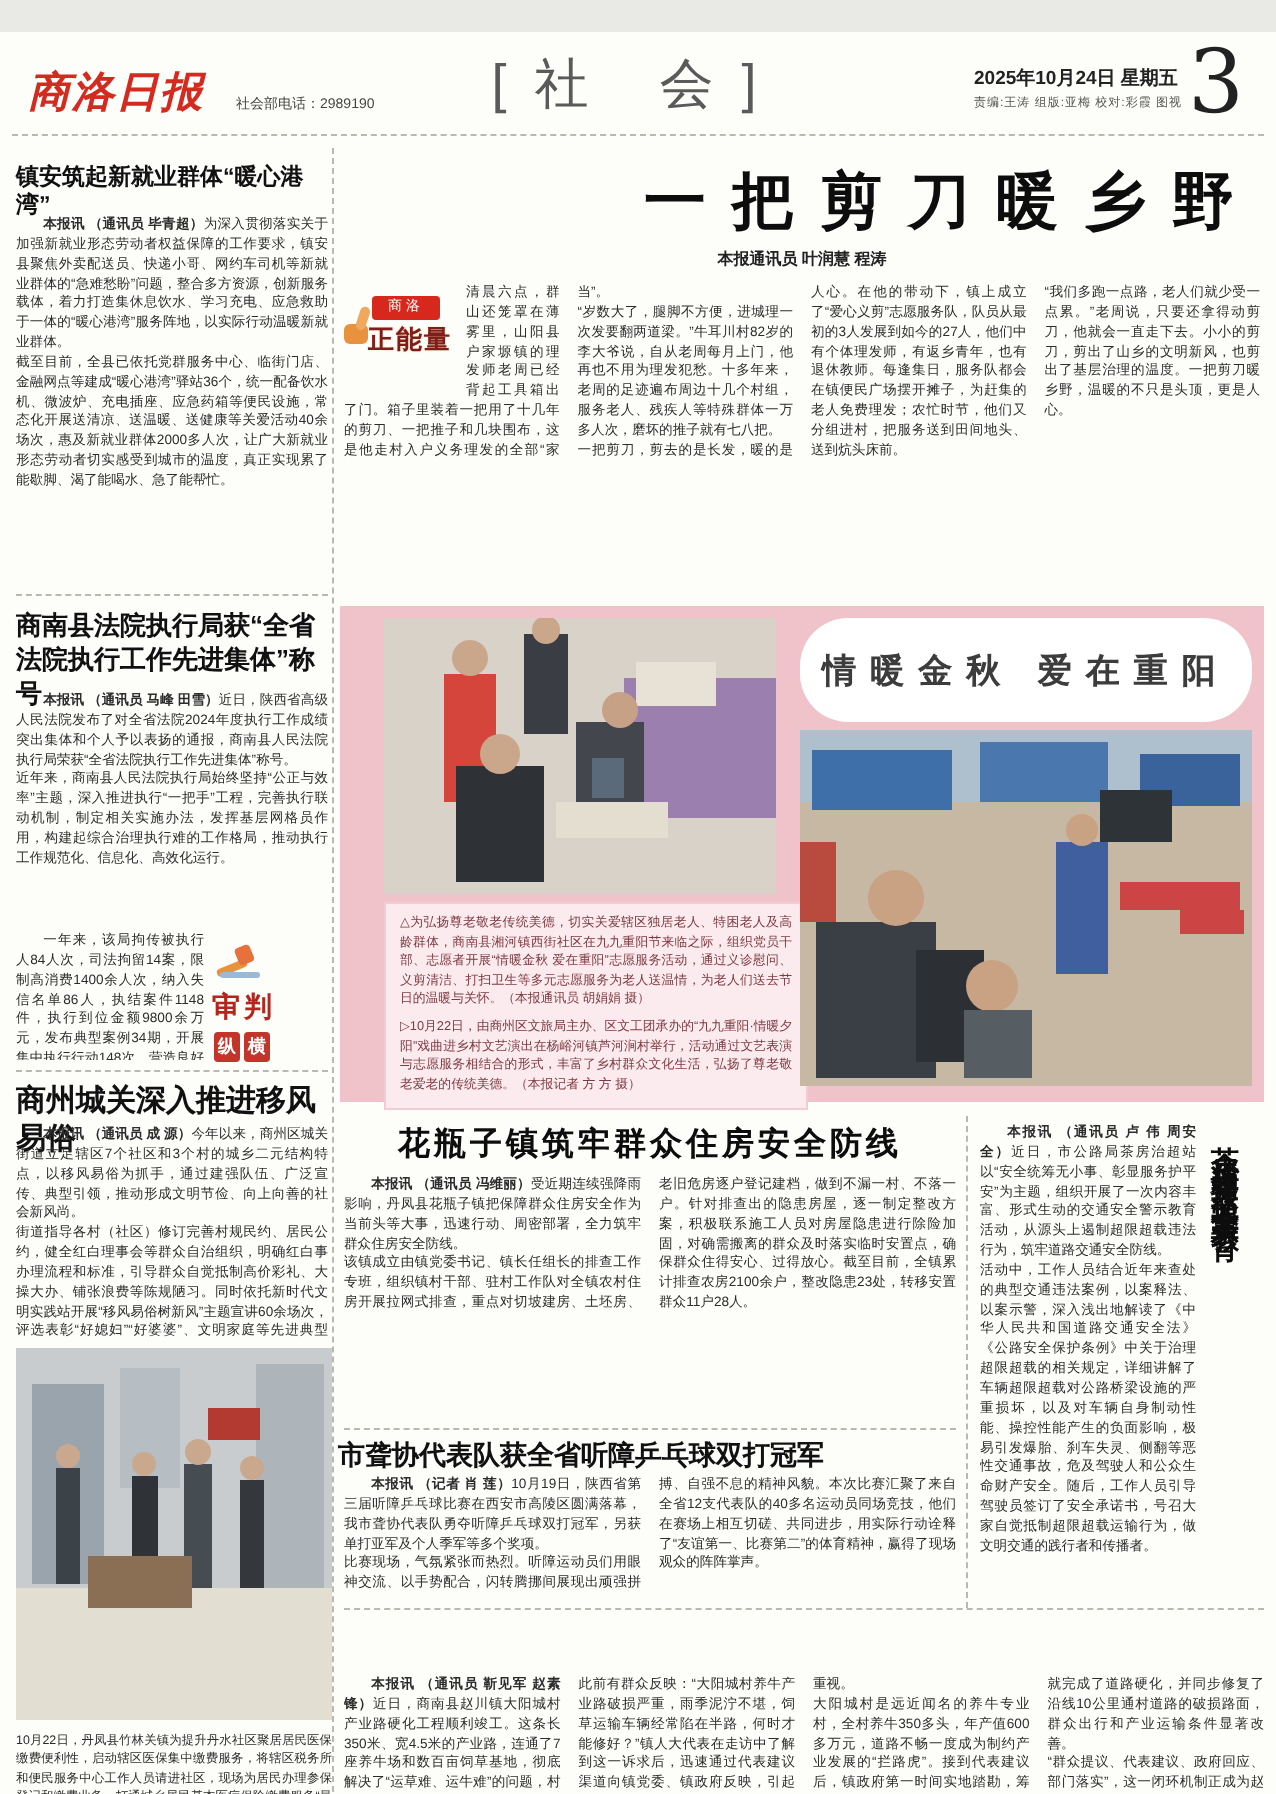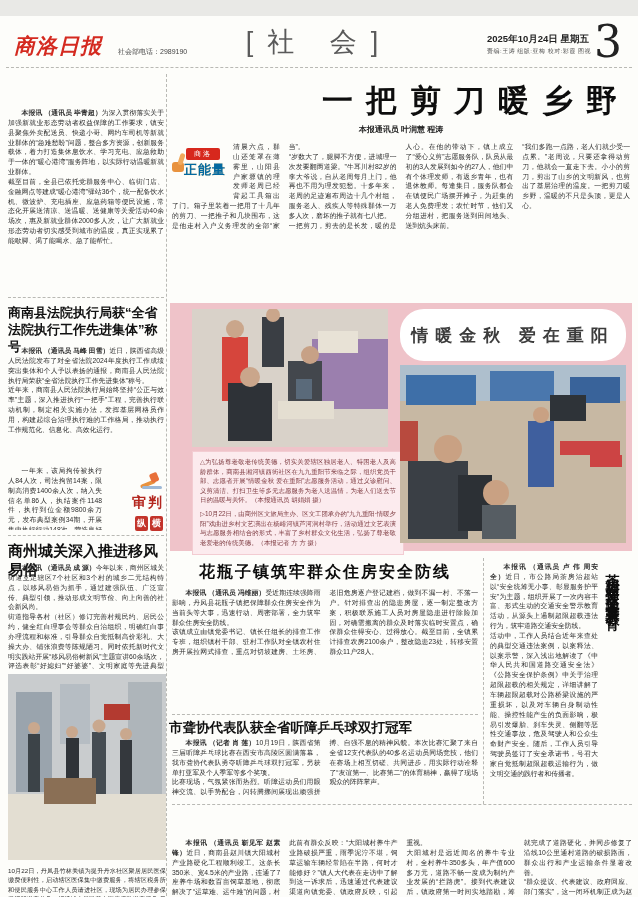--- a/index.html
+++ b/index.html
@@ -36,23 +36,23 @@
   
   .montage{background:#efc3c9;}
   .capbox{background:#fcebee;border:1px solid #f3ccd2;padding:5px 7px;}
   .cap{font-size:6.4px;line-height:1.5;color:#7d3a40;text-align:justify;white-space:pre-line;}
   .titlebox{background:#ffffff;display:flex;align-items:center;justify-content:center;}
   .titlebox span{font-size:17px;font-weight:bold;color:#3c3c3c;letter-spacing:7px;}
   
   .pe-badge{width:56px;height:46px;float:left;margin:2px 5px 2px 0;position:relative;}
   .pe-banner{position:absolute;left:14px;top:4px;background:#d7281d;color:#fff;font-size:7px;
              padding:1px 8px;border-radius:2px;letter-spacing:2px;}
-  .pe-main{position:absolute;left:12px;top:17px;color:#0369a1;font-weight:bold;font-size:13px;
+  .pe-main{position:absolute;left:12px;top:17px;color:#7f1d1d;font-weight:bold;font-size:13px;
            letter-spacing:1px;text-shadow:0 0 1px #f8d9a0;}
-  .court-badge{width:58px;text-align:right;}
+  .court-badge{width:58px;text-align:left;}
   .court-l1{font-size:14px;font-weight:bold;color:#b3261e;letter-spacing:2px;}
   .court-l2 span{display:inline-block;background:#c3342b;color:#fff;font-size:9px;font-weight:bold;
                  padding:1px 2px;margin:1px;border-radius:2px;}
   .caption-sm{font-size:6.2px;line-height:1.5;color:#2c2c2c;text-align:justify;white-space:pre-line;}
   .photo{display:block;}
 </style>
 </head>
 <body>
 
 <div id="page">
@@ -60,20 +60,21 @@
   <div class="abs masthead" style="left:14px;top:16px;">商洛日报</div>
   <div class="abs phone" style="left:118px;top:31px;">社会部电话：2989190</div>
   <div class="abs section-title" style="left:0;top:8px;width:638px;text-align:center;">[社 会]</div>
   <div class="abs dateline" style="left:487px;top:17px;">2025年10月24日 星期五</div>
   <div class="abs credits" style="left:487px;top:31px;">责编:王涛 组版:亚梅 校对:彩霞 图视</div>
   <div class="abs pagenum" style="left:594px;top:4px;">3</div>
   <div class="abs hdash" style="left:6px;top:51px;width:626px;"></div>
 
   <div class="abs vdash" style="left:166px;top:58px;height:832px;"></div>
 
+  <div class="abs h-small" style="left:8px;top:66px;width:156px;">镇安筑起新就业群体“暖心港湾”</div>
   <div class="abs bt" style="left:8px;top:92px;width:156px;height:186px;overflow:hidden;">
     <p><b class="lead">本报讯 （通讯员 毕青超）</b><span class="txt">为深入贯彻落实关于加强新就业形态劳动者权益保障的工作要求，镇安县聚焦外卖配送员、快递小哥、网约车司机等新就业群体的“急难愁盼”问题，整合多方资源，创新服务载体，着力打造集休息饮水、学习充电、应急救助于一体的“暖心港湾”服务阵地，以实际行动温暖新就业群体。
 截至目前，全县已依托党群服务中心、临街门店、金融网点等建成“暖心港湾”驿站36个，统一配备饮水机、微波炉、充电插座、应急药箱等便民设施，常态化开展送清凉、送温暖、送健康等关爱活动40余场次，惠及新就业群体2000多人次，让广大新就业形态劳动者切实感受到城市的温度，真正实现累了能歇脚、渴了能喝水、急了能帮忙。</span></p>
   </div>
   <div class="abs hdash" style="left:8px;top:281px;width:156px;"></div>
 
   <div class="abs h-mid" style="left:8px;top:289px;width:156px;">商南县法院执行局获“全省法院执行工作先进集体”称号</div>
   <div class="abs bt" style="left:8px;top:330px;width:156px;height:118px;overflow:hidden;">
     <p><b class="lead">本报讯 （通讯员 马峰 田雪）</b><span class="txt">近日，陕西省高级人民法院发布了对全省法院2024年度执行工作成绩突出集体和个人予以表扬的通报，商南县人民法院执行局荣获“全省法院执行工作先进集体”称号。
 近年来，商南县人民法院执行局始终坚持“公正与效率”主题，深入推进执行“一把手”工程，完善执行联动机制，制定相关实施办法，发挥基层网格员作用，构建起综合治理执行难的工作格局，推动执行工作规范化、信息化、高效化运行。</span></p>

